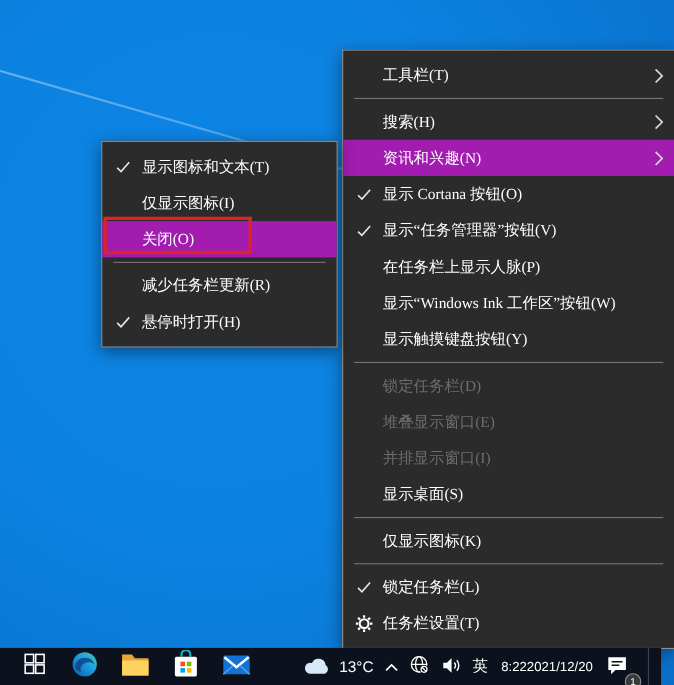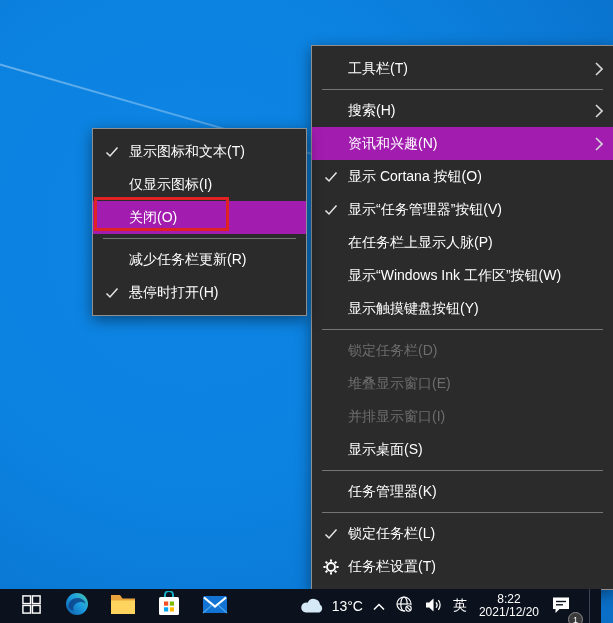--- a/index.html
+++ b/index.html
@@ -36,20 +36,21 @@
   .main-menu { left: 311px; top: 45px; width: 302px; border-right: none; }
   .sub-menu  { left: 92px;  top: 128px; width: 215px; z-index: 6; }
 
   .mi {
     position: relative;
     height: 33px;
     display: flex; align-items: center;
     padding-left: 36px; padding-right: 26px;
     white-space: nowrap;
     cursor: default;
+    font-family: Liberation Serif, serif;
   }
   .mi.hl  { background: #a21caf; }
   .mi.dis { color: #6d6d6d; }
   .mi .check { position: absolute; left: 12px; top: 50%; transform: translateY(-50%); display: flex; }
   .mi .gear  { position: absolute; left: 11px; top: 50%; transform: translateY(-50%); display: flex; }
   .mi .chev  { position: absolute; right: 10px; top: 50%; transform: translateY(-50%); display: flex; }
   .sep { height: 1px; background: #757575; margin: 4px 10px; }
 
   
   .red-box {
@@ -73,21 +74,21 @@
   }
   .tb-right {
     margin-left: auto;
     display: flex; align-items: center; height: 100%;
     gap: 10px; padding-right: 8px;
     font-size: 13px;
   }
   .tray-item { display: flex; align-items: center; justify-content: center; height: 100%; }
   .weather { display: flex; align-items: center; gap: 7px; font-size: 14px; }
   .ime { font-size: 14px; }
-  .clock { text-align: right; font-size: 12px; line-height: 13px; padding: 0 2px; flex-direction: column; }
+  .clock { text-align: right; font-size: 12px; line-height: 13px; padding: 0 2px; }
   .notif { position: relative; display: flex; align-items: center; padding-right: 8px; }
   .badge {
     position: absolute; right: -4px; bottom: -4px;
     width: 15px; height: 15px; border-radius: 50%;
     background: #3a3a3a; border: 1px solid #8a8a8a;
     color: #fff; font-size: 9px;
     display: flex; align-items: center; justify-content: center;
   }
   .show-desktop { width: 4px; height: 100%; border-left: 1px solid #3a4654; }
 </style>
@@ -173,21 +174,21 @@
     <span>并排显示窗口(I)</span>
   </div>
 
   <div class="mi">
     <span>显示桌面(S)</span>
   </div>
 
   <div class="sep"></div>
 
   <div class="mi">
-    <span>任务管理器(K)</span>
+    <span>仅显示图标(K)</span>
   </div>
 
   <div class="sep"></div>
 
   <div class="mi">
     <span class="check">
         <svg width="14" height="12" viewBox="0 0 14 12">
           <path d="M1.5 6.5 L5 10 L12.5 1.5" fill="none" stroke="#e6e6e6" stroke-width="1.5"></path>
         </svg>
       </span>

